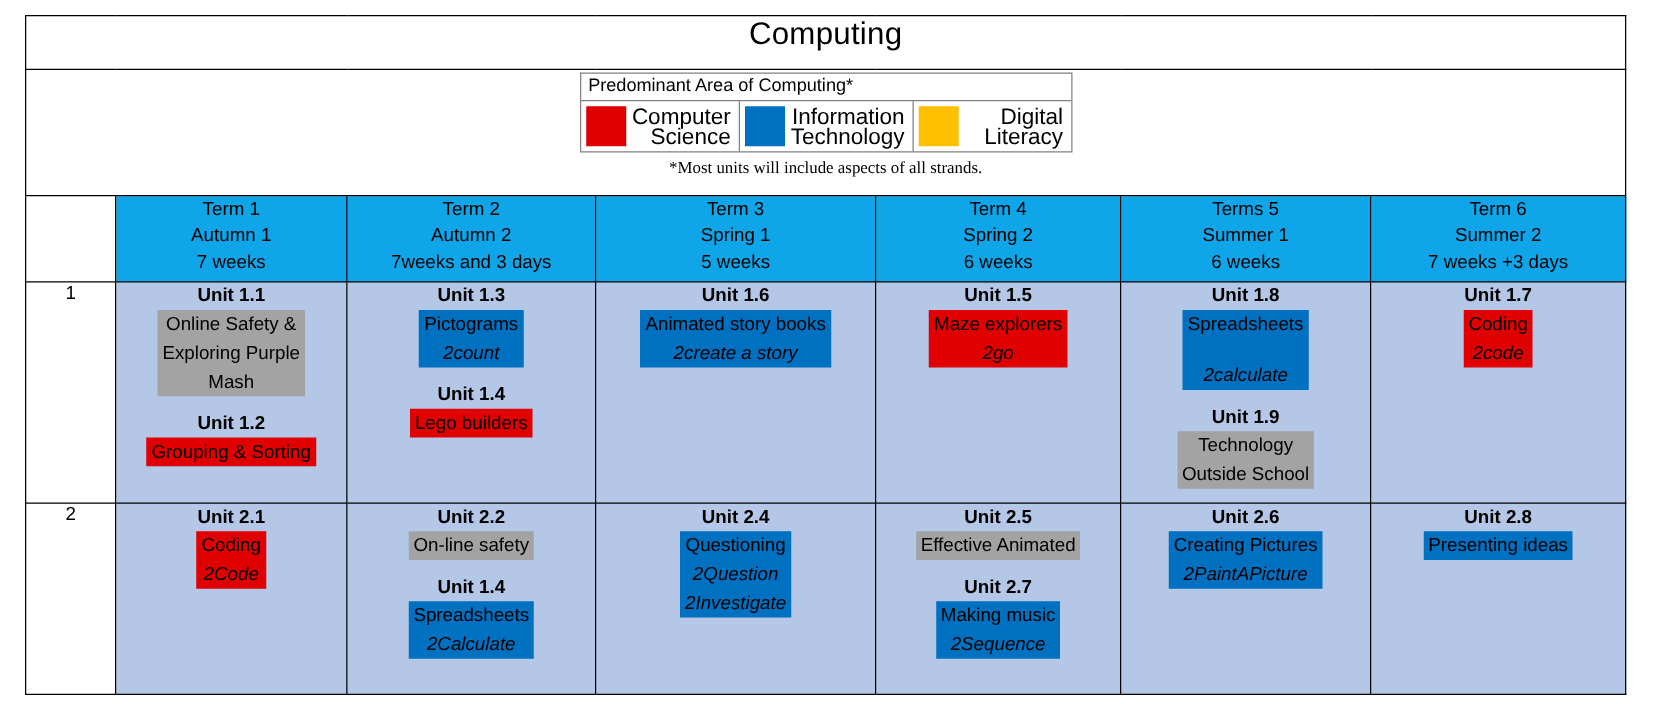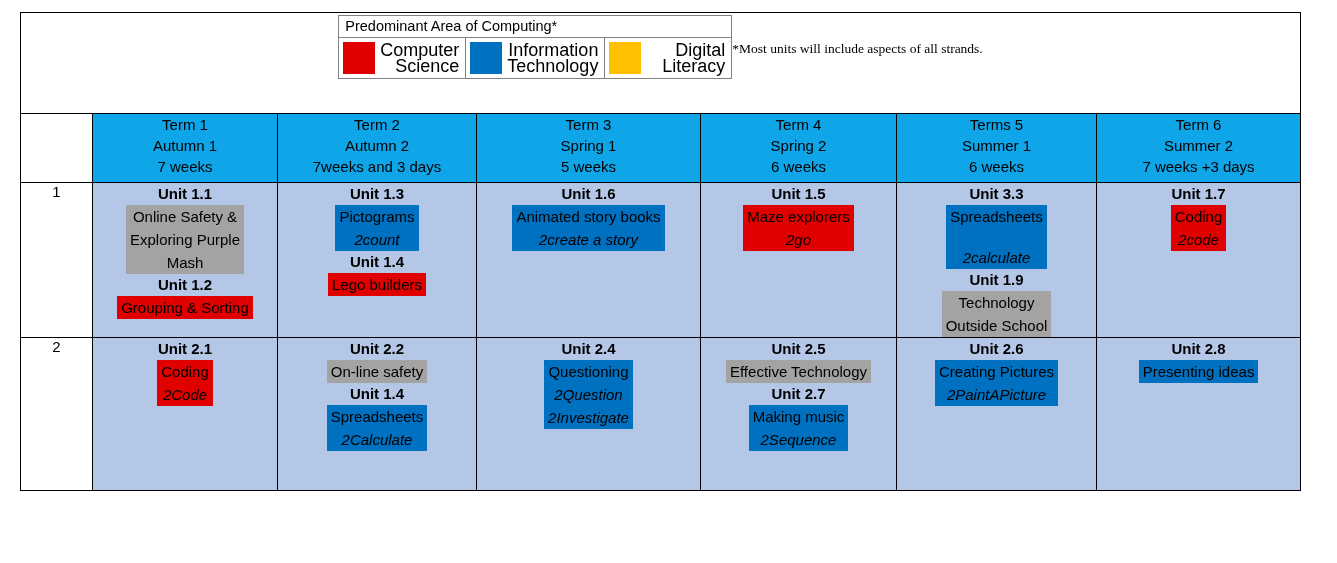--- a/index.html
+++ b/index.html
@@ -39,20 +39,21 @@
     letter-spacing: 0.2px;
   }
   
   .legend-row-cell {
     height: 100px;
     vertical-align: middle;
     padding: 0;
   }
   .legend-wrap {
     display: flex;
+    flex-direction: column;
     align-items: center;
     justify-content: center;
     padding-top: 2px;
   }
   .legend-box {
     border: 1.2px solid #808080;
     width: 392px;
     background: #ffffff;
   }
   .legend-title {
@@ -111,21 +112,21 @@
     vertical-align: middle;
     font-size: 15px;
     background: #ffffff;
   }
   .unit-cell {
     background: #b4c7e7;
     height: 152px;
     padding: 2px 3px 4px 3px;
     vertical-align: top;
   }
-  .unit-block { margin-bottom: 0px; }
+  .unit-block { margin-bottom: 11px; }
   .unit-title {
     text-align: center;
     font-size: 15px;
     font-weight: bold;
     color: #000000;
     line-height: 22px;
   }
   .unit-body {
     text-align: center;
     font-size: 15px;
@@ -149,20 +150,23 @@
     <colgroup>
       <col style="width:72px">
       <col style="width:185px">
       <col style="width:199px">
       <col style="width:224px">
       <col style="width:196px">
       <col style="width:200px">
       <col style="width:204px">
     </colgroup>
     <tbody>
+      <tr>
+        <td class="title-cell" colspan="7">Computing</td>
+      </tr>
       <tr>
         <td class="legend-row-cell" colspan="7">
           <div class="legend-wrap">
             <div class="legend-box">
               <div class="legend-title">Predominant  Area of Computing*</div>
               <div class="legend-items">
                 <div class="legend-item">
                   <span class="legend-swatch fill-red" style="background: rgb(224, 0, 0);"></span>
                   <span class="legend-label">
                       <div>Computer</div>
@@ -251,21 +255,21 @@
             </div>
           </td>
         <td class="unit-cell">
             <div class="unit-block">
               <div class="unit-title">Unit 1.5</div>
               <div class="unit-body-wrap"><div class="unit-body fill-red"><div>Maze explorers</div><div class="ital">2go</div></div></div>
             </div>
           </td>
         <td class="unit-cell">
             <div class="unit-block">
-              <div class="unit-title">Unit 3.3</div>
+              <div class="unit-title">Unit 1.8</div>
               <div class="unit-body-wrap"><div class="unit-body fill-blue"><div>Spreadsheets</div><div class="blankline">&nbsp;</div><div class="ital">2calculate</div></div></div>
             </div>
             <div class="unit-block">
               <div class="unit-title">Unit 1.9</div>
               <div class="unit-body-wrap"><div class="unit-body fill-yellow"><div>Technology</div><div>Outside School</div></div></div>
             </div>
           </td>
         <td class="unit-cell">
             <div class="unit-block">
               <div class="unit-title">Unit 1.7</div>
@@ -293,21 +297,21 @@
           </td>
         <td class="unit-cell">
             <div class="unit-block">
               <div class="unit-title">Unit 2.4</div>
               <div class="unit-body-wrap"><div class="unit-body fill-blue"><div>Questioning</div><div class="ital">2Question</div><div class="ital">2Investigate</div></div></div>
             </div>
           </td>
         <td class="unit-cell">
             <div class="unit-block">
               <div class="unit-title">Unit 2.5</div>
-              <div class="unit-body-wrap"><div class="unit-body fill-yellow"><div>Effective Technology</div></div></div>
+              <div class="unit-body-wrap"><div class="unit-body fill-yellow"><div>Effective Animated</div></div></div>
             </div>
             <div class="unit-block">
               <div class="unit-title">Unit 2.7</div>
               <div class="unit-body-wrap"><div class="unit-body fill-blue"><div>Making music</div><div class="ital">2Sequence</div></div></div>
             </div>
           </td>
         <td class="unit-cell">
             <div class="unit-block">
               <div class="unit-title">Unit 2.6</div>
               <div class="unit-body-wrap"><div class="unit-body fill-blue"><div>Creating Pictures</div><div class="ital">2PaintAPicture</div></div></div>

